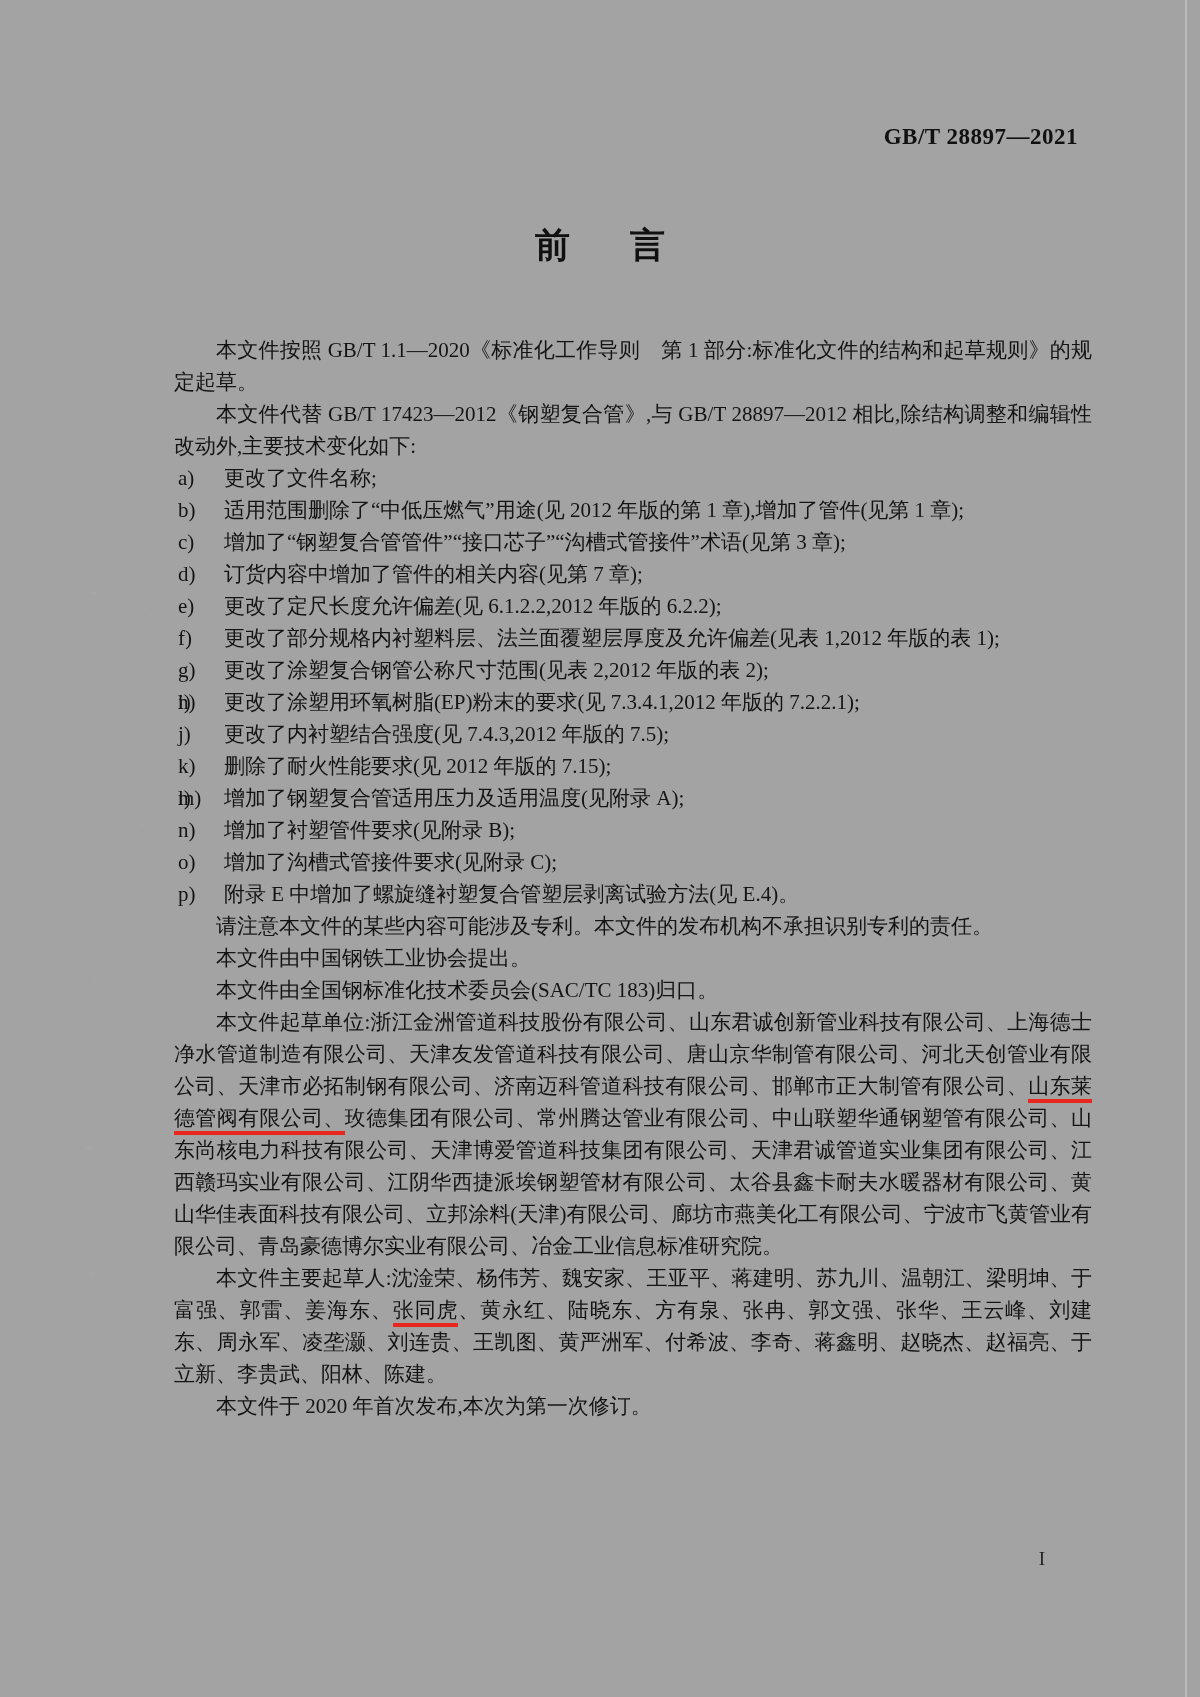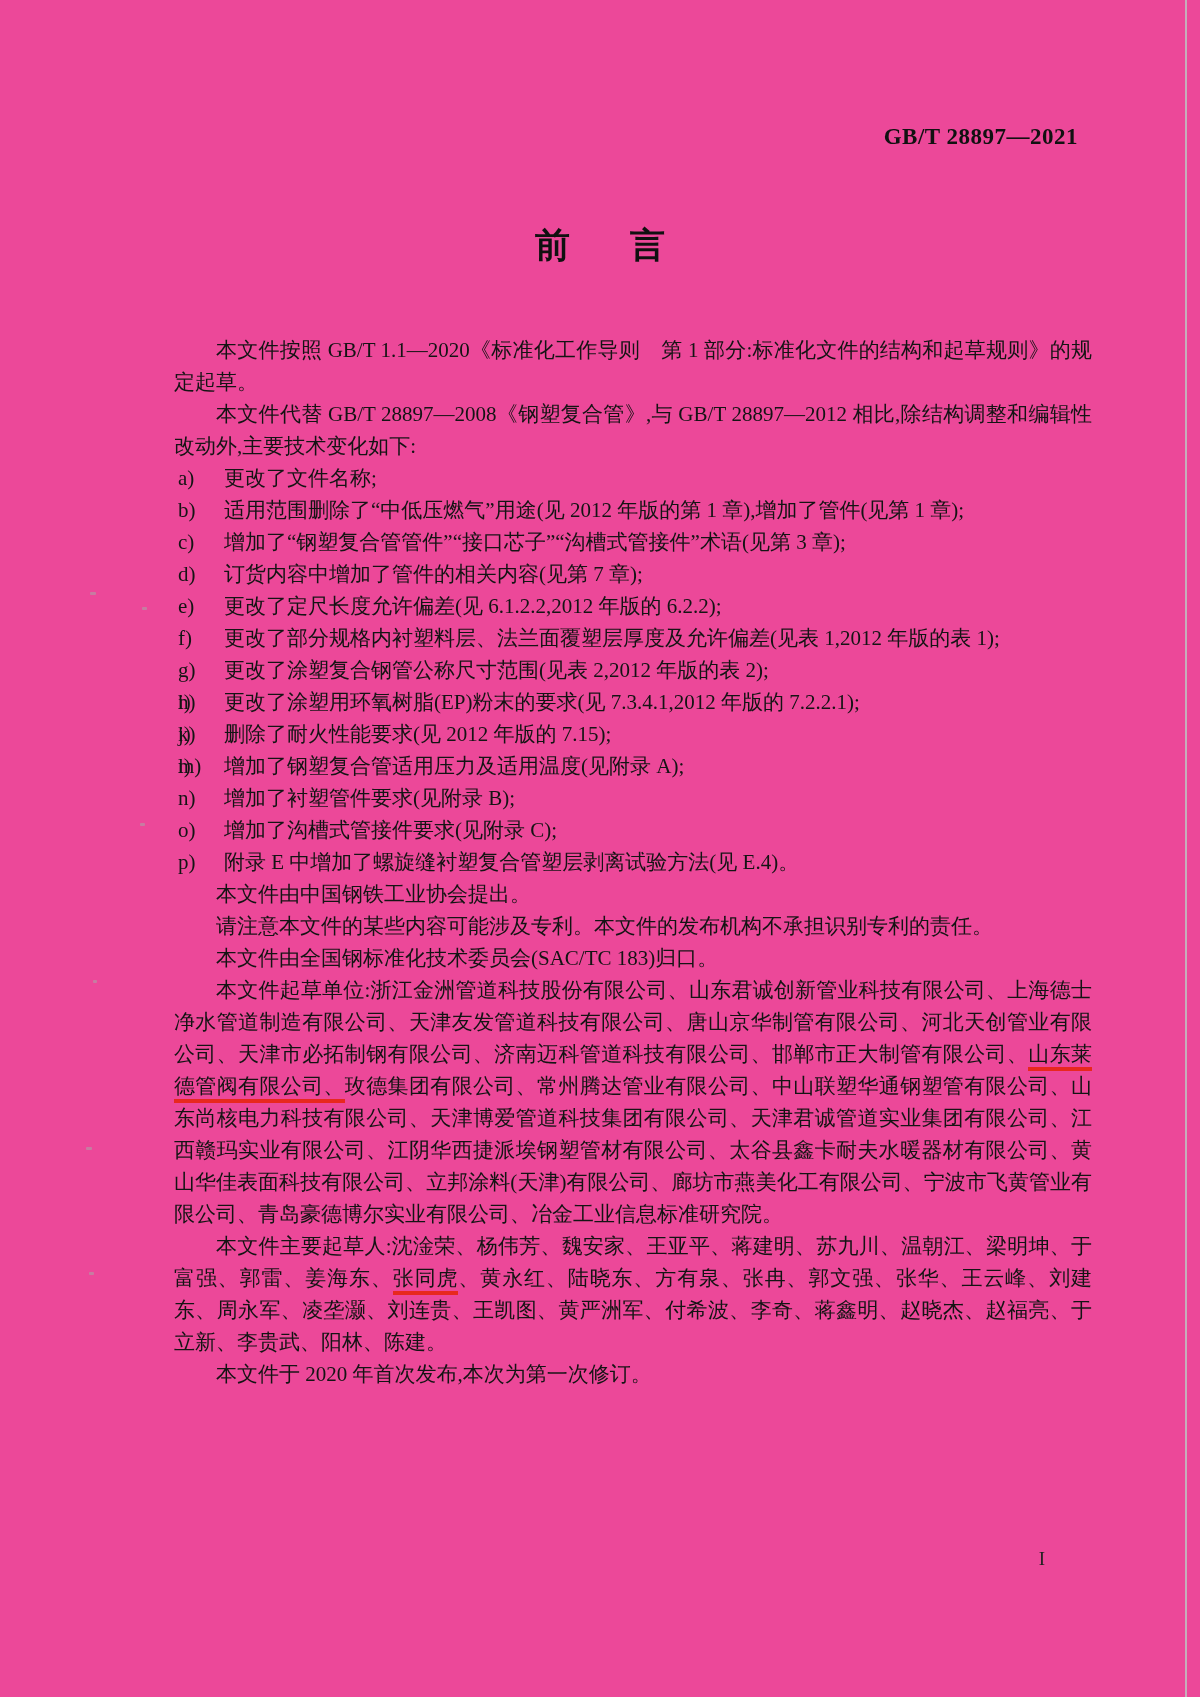--- a/index.html
+++ b/index.html
@@ -4,21 +4,21 @@
 <style>
   * { margin:0; padding:0; box-sizing:border-box; }
   html,body { width:1200px; }
   body{
     font-family:"Liberation Serif","DejaVu Serif",serif;
     background:#ffffff;
   }
   .page{
     position:relative;
     width:1200px; height:1697px;
-    background:#ec4899;
+    background:#a3a3a3;
     overflow:hidden;
     color:#161616;
   }
   
   .scan-vline{
     position:absolute; left:1185px; top:0; width:2px; height:1697px;
     background:#bfbfbf; opacity:.85;
   }
   .speck{ position:absolute; background:#a7a7a7; opacity:.55; border-radius:1px; }
 
@@ -68,43 +68,43 @@
   <div class="std-number">GB/T 28897—2021</div>
 
   <div class="doc-title">
     <span>前</span>
     <span>言</span>
   </div>
 
   <div class="body-text">
 
     <p class="para">本文件按照 GB/T 1.1—2020《标准化工作导则　第 1 部分:标准化文件的结构和起草规则》的规定起草。</p>
-    <p class="para">本文件代替 GB/T 28897—2008《钢塑复合管》,与 GB/T 28897—2012 相比,除结构调整和编辑性改动外,主要技术变化如下:</p>
+    <p class="para">本文件代替 GB/T 17423—2012《钢塑复合管》,与 GB/T 28897—2012 相比,除结构调整和编辑性改动外,主要技术变化如下:</p>
 
     <div>
       <div class="change-row"><span class="marker">a)</span><span>更改了文件名称;</span></div>
       <div class="change-row"><span class="marker">b)</span><span>适用范围删除了“中低压燃气”用途(见 2012 年版的第 1 章),增加了管件(见第 1 章);</span></div>
       <div class="change-row"><span class="marker">c)</span><span>增加了“钢塑复合管管件”“接口芯子”“沟槽式管接件”术语(见第 3 章);</span></div>
       <div class="change-row"><span class="marker">d)</span><span>订货内容中增加了管件的相关内容(见第 7 章);</span></div>
       <div class="change-row"><span class="marker">e)</span><span>更改了定尺长度允许偏差(见 6.1.2.2,2012 年版的 6.2.2);</span></div>
       <div class="change-row"><span class="marker">f)</span><span>更改了部分规格内衬塑料层、法兰面覆塑层厚度及允许偏差(见表 1,2012 年版的表 1);</span></div>
       <div class="change-row"><span class="marker">g)</span><span>更改了涂塑复合钢管公称尺寸范围(见表 2,2012 年版的表 2);</span></div>
       <div class="change-row"><span class="marker">h)</span></div>
       <div class="change-row"><span class="marker">i)</span><span>更改了涂塑用环氧树脂(EP)粉末的要求(见 7.3.4.1,2012 年版的 7.2.2.1);</span></div>
-      <div class="change-row"><span class="marker">j)</span></div>
+      <div class="change-row"><span class="marker">j)</span><span>更改了内衬塑结合强度(见 7.4.3,2012 年版的 7.5);</span></div>
       <div class="change-row"><span class="marker">k)</span><span>删除了耐火性能要求(见 2012 年版的 7.15);</span></div>
       <div class="change-row"><span class="marker">l)</span></div>
       <div class="change-row"><span class="marker">m)</span><span>增加了钢塑复合管适用压力及适用温度(见附录 A);</span></div>
       <div class="change-row"><span class="marker">n)</span><span>增加了衬塑管件要求(见附录 B);</span></div>
       <div class="change-row"><span class="marker">o)</span><span>增加了沟槽式管接件要求(见附录 C);</span></div>
       <div class="change-row"><span class="marker">p)</span><span>附录 E 中增加了螺旋缝衬塑复合管塑层剥离试验方法(见 E.4)。</span></div>
     </div>
 
+    <p class="para">请注意本文件的某些内容可能涉及专利。本文件的发布机构不承担识别专利的责任。</p>
     <p class="para">本文件由中国钢铁工业协会提出。</p>
-    <p class="para">请注意本文件的某些内容可能涉及专利。本文件的发布机构不承担识别专利的责任。</p>
     <p class="para">本文件由全国钢标准化技术委员会(SAC/TC 183)归口。</p>
 
     <p class="para"><span>本文件起草单位:浙江金洲管道科技股份有限公司、山东君诚创新管业科技有限公司、上海德士净水管道制造有限公司、天津友发管道科技有限公司、唐山京华制管有限公司、河北天创管业有限公司、天津市必拓制钢有限公司、济南迈科管道科技有限公司、邯郸市正大制管有限公司、</span><span class="red-underline">山东莱德管阀有限公司、</span><span>玫德集团有限公司、常州腾达管业有限公司、中山联塑华通钢塑管有限公司、山东尚核电力科技有限公司、天津博爱管道科技集团有限公司、天津君诚管道实业集团有限公司、江西赣玛实业有限公司、江阴华西捷派埃钢塑管材有限公司、太谷县鑫卡耐夫水暖器材有限公司、黄山华佳表面科技有限公司、立邦涂料(天津)有限公司、廊坊市燕美化工有限公司、宁波市飞黄管业有限公司、青岛豪德博尔实业有限公司、冶金工业信息标准研究院。</span></p>
 
     <p class="para"><span>本文件主要起草人:沈淦荣、杨伟芳、魏安家、王亚平、蒋建明、苏九川、温朝江、梁明坤、于富强、郭雷、姜海东、</span><span class="red-underline">张同虎</span><span>、黄永红、陆晓东、方有泉、张冉、郭文强、张华、王云峰、刘建东、周永军、凌垄灏、刘连贵、王凯图、黄严洲军、付希波、李奇、蒋鑫明、赵晓杰、赵福亮、于立新、李贵武、阳林、陈建。</span></p>
 
     <p class="para">本文件于 2020 年首次发布,本次为第一次修订。</p>
 
   </div>
 

